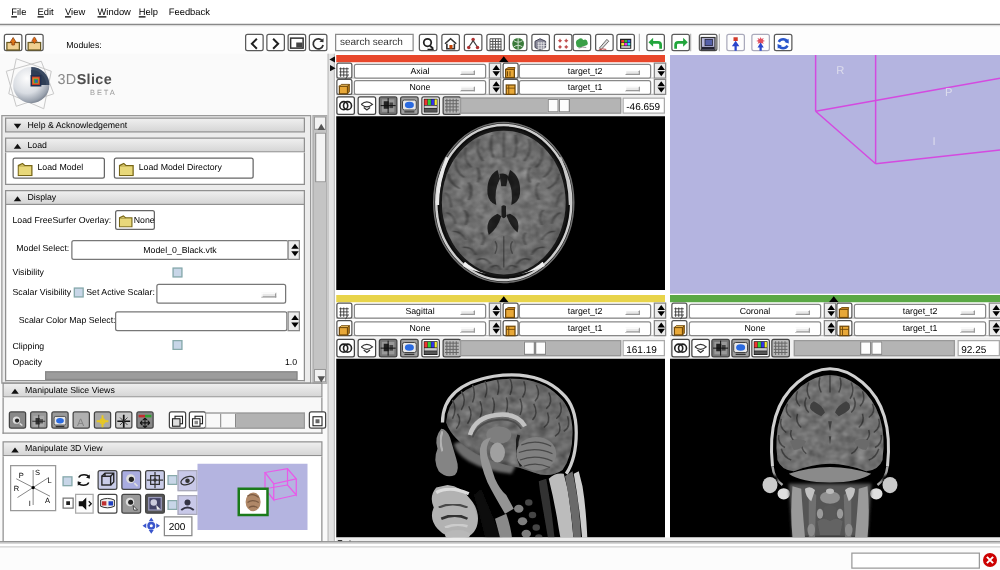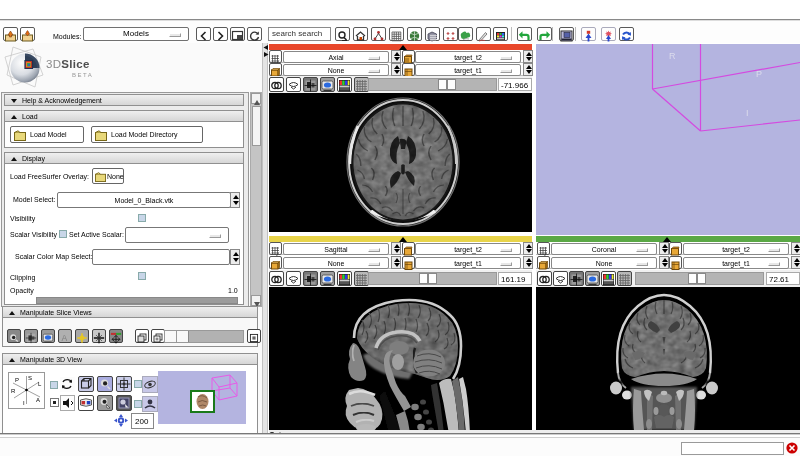--- a/index.html
+++ b/index.html
@@ -69,36 +69,43 @@
 
   
   #bottomline { left:0; top:433px; width:800px; height:4px; background:#fff; border-top:2px groove #ccc; }
   #statusbar { left:0; top:437px; width:800px; height:19px; background:#fcfcfc; border-top:1px solid #d0d0d0; }
   #stfield { position:absolute; left:681px; top:4px; width:103px; height:13px; background:#fff; border:1px solid #9a9a9a; }
 </style>
 </head>
 <body>
 <div id="app">
 
+  <div class="abs" id="menubar">
+    <span class="mitem" style="left:9px"><u>F</u>ile</span>
+    <span class="mitem" style="left:30px"><u>E</u>dit</span>
+    <span class="mitem" style="left:52px"><u>V</u>iew</span>
+    <span class="mitem" style="left:78px"><u>W</u>indow</span>
+    <span class="mitem" style="left:111px"><u>H</u>elp</span>
+    <span class="mitem" style="left:135px">Feedback</span>
+  </div>
 
   <div class="abs" id="toolbar"></div>
   <div class="tbtn" style="left:3px">
     <svg width="13" height="12" viewBox="0 0 13 12">
         <rect x="1.5" y="5" width="10" height="6" fill="#f0d090" stroke="#6a5a20" stroke-width="1"></rect>
         <path d="M6.5 1 L9 5 L7.5 5 L7.5 7 L5.5 7 L5.5 5 L4 5 Z" fill="#e07818" stroke="#803808" stroke-width="0.6"></path>
       </svg>
   </div>
   <div class="tbtn" style="left:20px">
     <svg width="13" height="12" viewBox="0 0 13 12">
         <rect x="1.5" y="5" width="10" height="6" fill="#f0d090" stroke="#6a5a20" stroke-width="1"></rect>
         <path d="M6.5 0.5 L8 2.5 L7.3 2.5 L8.8 4 L7.8 4 L6.5 6 L5.2 4 L4.2 4 L5.7 2.5 L5 2.5 Z" fill="#e86b10" stroke="#803808" stroke-width="0.5"></path>
       </svg>
   </div>
   <div id="modlbl">Modules:</div>
-  <div id="moddd">Models<div class="ddash" style="right:7px;top:5px"></div></div>
   <div class="tbtn" style="left:196px"><svg width="13" height="12" viewBox="0 0 13 12">
         <path d="M8.5 2 L4.5 6 L8.5 10" fill="none" stroke="#222" stroke-width="1.6"></path>
       </svg></div>
   <div class="tbtn" style="left:213px"><svg width="13" height="12" viewBox="0 0 13 12">
         <path d="M4.5 2 L8.5 6 L4.5 10" fill="none" stroke="#222" stroke-width="1.6"></path>
       </svg></div>
   <div class="tbtn" style="left:230px"><svg width="13" height="12" viewBox="0 0 13 12">
         <rect x="1.5" y="1.5" width="10" height="8" fill="#fff" stroke="#333" stroke-width="1.2"></rect>
         <rect x="6" y="5" width="5" height="4" fill="#444"></rect>
       </svg></div>
@@ -518,21 +525,21 @@
       </svg></div>
   <div class="abs q3btn" style="left:354px;top:77px;background:#b8b8b8"><svg width="13" height="13" viewBox="0 0 13 13">
         <g stroke="#666" stroke-width="0.8">
           <path d="M1 2.5 H12 M1 5 H12 M1 7.5 H12 M1 10 H12 M2.5 1 V12 M5 1 V12 M7.5 1 V12 M10 1 V12"></path>
         </g>
       </svg></div>
   <div class="abs slider" style="left:368px;top:77.5px;width:129px">
       <div class="sthumb" style="left:69px"></div>
       <div class="sthumb" style="left:78px"></div>
     </div>
-  <div class="abs sval" style="left:498px;top:77.5px;width:34px;height:13px">-71.966</div>
+  <div class="abs sval" style="left:498px;top:77.5px;width:34px;height:13px">-46.659</div>
   <div class="abs" style="left:269px;top:93px;width:263px;height:139px;background:#000" id="axialimg">
     <svg width="263" height="139" viewBox="0 0 263 139">
       <defs>
         <filter id="blr1">
             <feGaussianBlur stdDeviation="0.55"></feGaussianBlur>
           </filter>
         <filter id="nz" x="-20%" y="-20%" width="140%" height="140%">
           <feTurbulence type="fractalNoise" baseFrequency="0.13 0.16" numOctaves="2" seed="7" result="t"></feTurbulence>
           <feColorMatrix in="t" type="matrix" values="0 0 0 0 0  0 0 0 0 0  0 0 0 0 0  0.28 0.28 0.28 0 -0.18"></feColorMatrix>
           <feComposite operator="in" in2="SourceGraphic"></feComposite>
@@ -862,21 +869,21 @@
       </svg></div>
   <div class="abs q3btn" style="left:617px;top:271px;background:#b8b8b8"><svg width="13" height="13" viewBox="0 0 13 13">
         <g stroke="#666" stroke-width="0.8">
           <path d="M1 2.5 H12 M1 5 H12 M1 7.5 H12 M1 10 H12 M2.5 1 V12 M5 1 V12 M7.5 1 V12 M10 1 V12"></path>
         </g>
       </svg></div>
   <div class="abs slider" style="left:635px;top:271.5px;width:129px">
       <div class="sthumb" style="left:52px"></div>
       <div class="sthumb" style="left:61px"></div>
     </div>
-  <div class="abs sval" style="left:766px;top:271.5px;width:34px;height:13px">72.61</div>
+  <div class="abs sval" style="left:766px;top:271.5px;width:34px;height:13px">92.25</div>
   <div class="abs" style="left:536px;top:287px;width:264px;height:143px;background:#000" id="corimg">
     <svg width="264" height="143" viewBox="0 0 264 143">
       <defs>
         <filter id="blr3">
             <feGaussianBlur stdDeviation="0.55"></feGaussianBlur>
           </filter>
         <filter id="blr3b">
             <feGaussianBlur stdDeviation="1.1"></feGaussianBlur>
           </filter>
       </defs>

